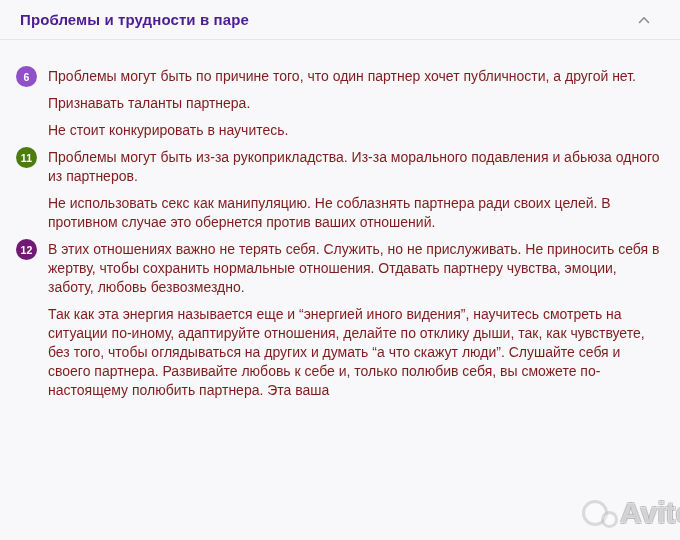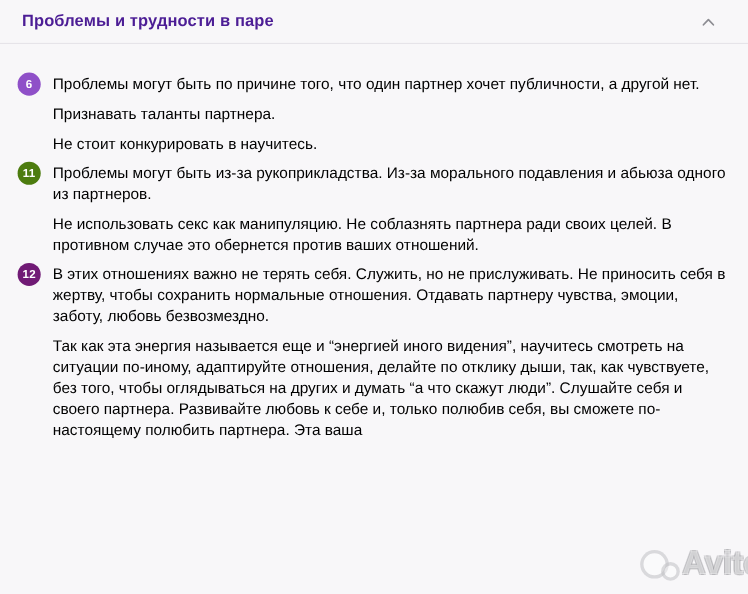--- a/index.html
+++ b/index.html
@@ -33,21 +33,21 @@
   .section { position: relative; padding-left: 32px; margin-bottom: 8px; }
   .badge {
     position: absolute; left: 0; top: -1px;
     width: 21px; height: 21px; border-radius: 50%;
     color: #fff; font-size: 10.5px; font-weight: 700;
     display: flex; align-items: center; justify-content: center;
     letter-spacing: .2px;
   }
   .para {
     margin: 0 0 8px 0;
-    font-size: 14px; line-height: 19px; color: #000000;
+    font-size: 14px; line-height: 19px; color: #7f1d1d;
   }
   .para .italic { }
 
   
   .watermark {
     position: absolute; left: 582px; top: 496px;
     display: flex; align-items: center;
     pointer-events: none; white-space: nowrap;
   }
   .wm-circle {

